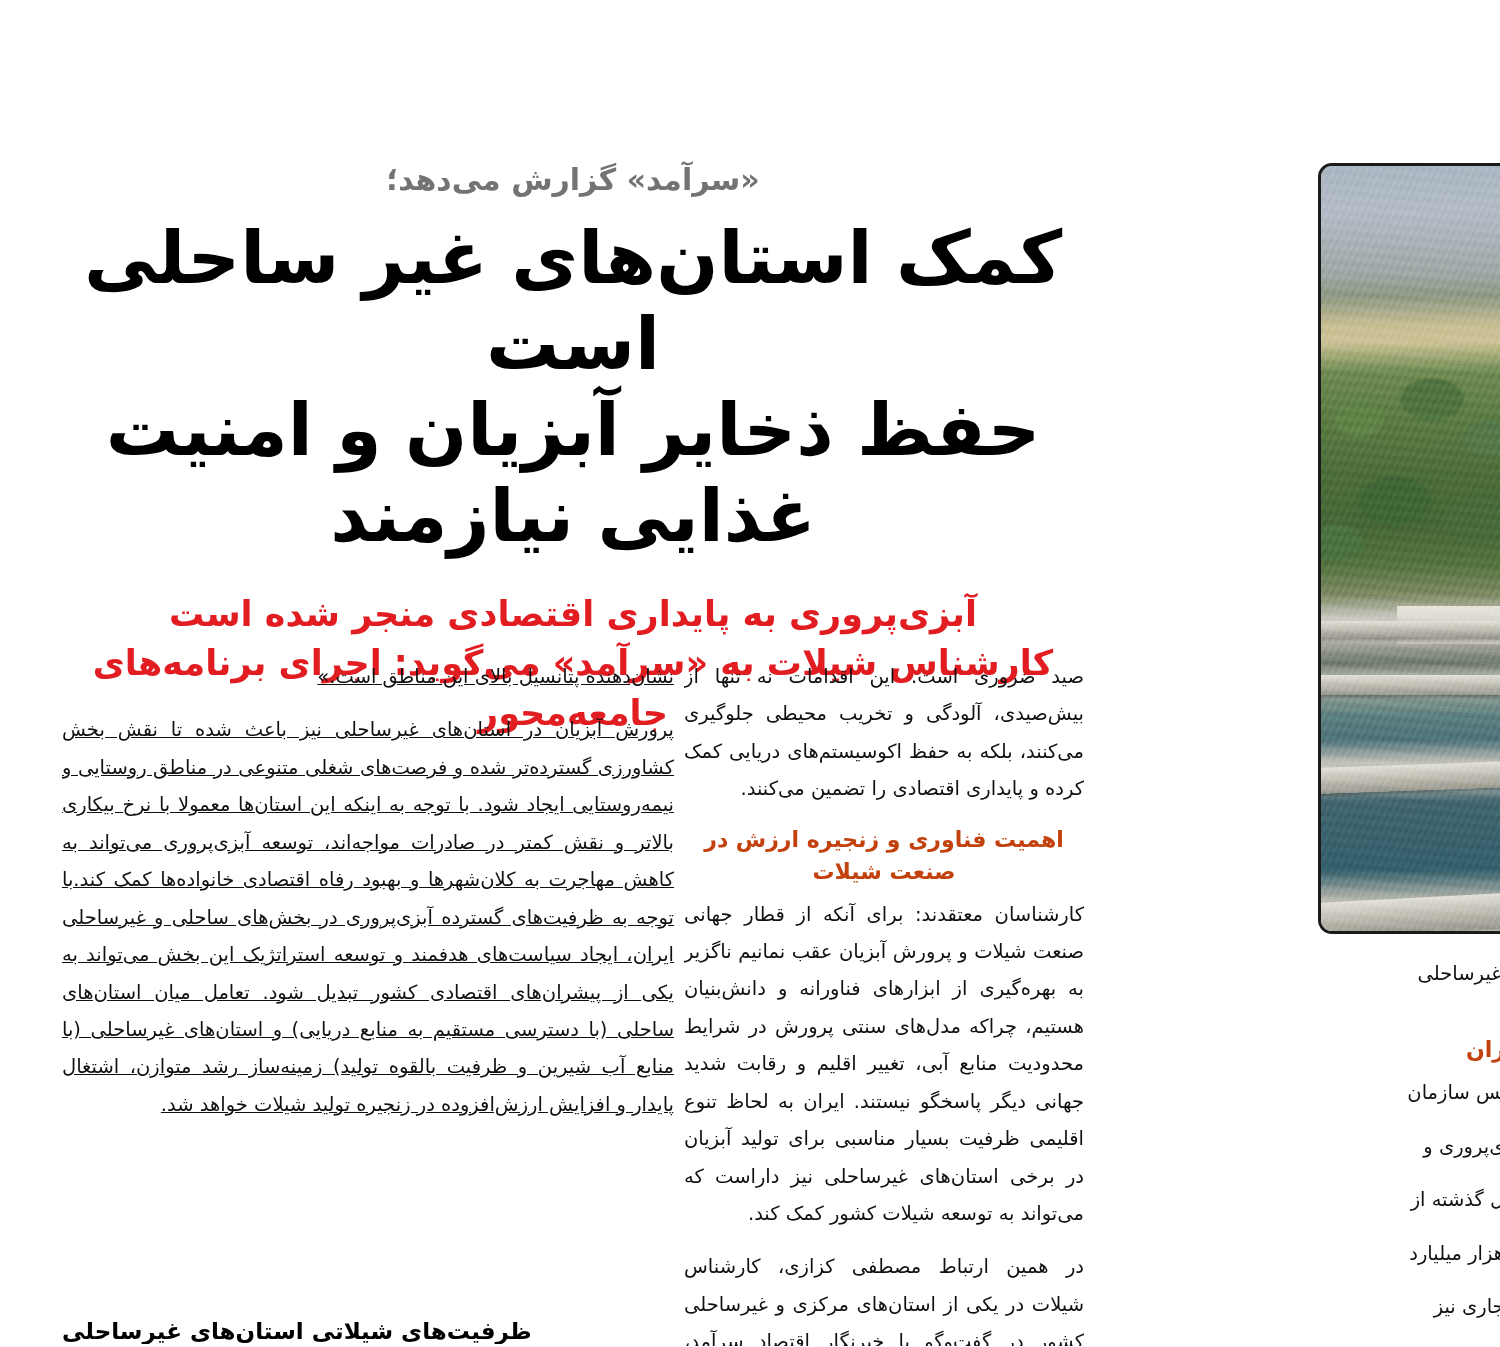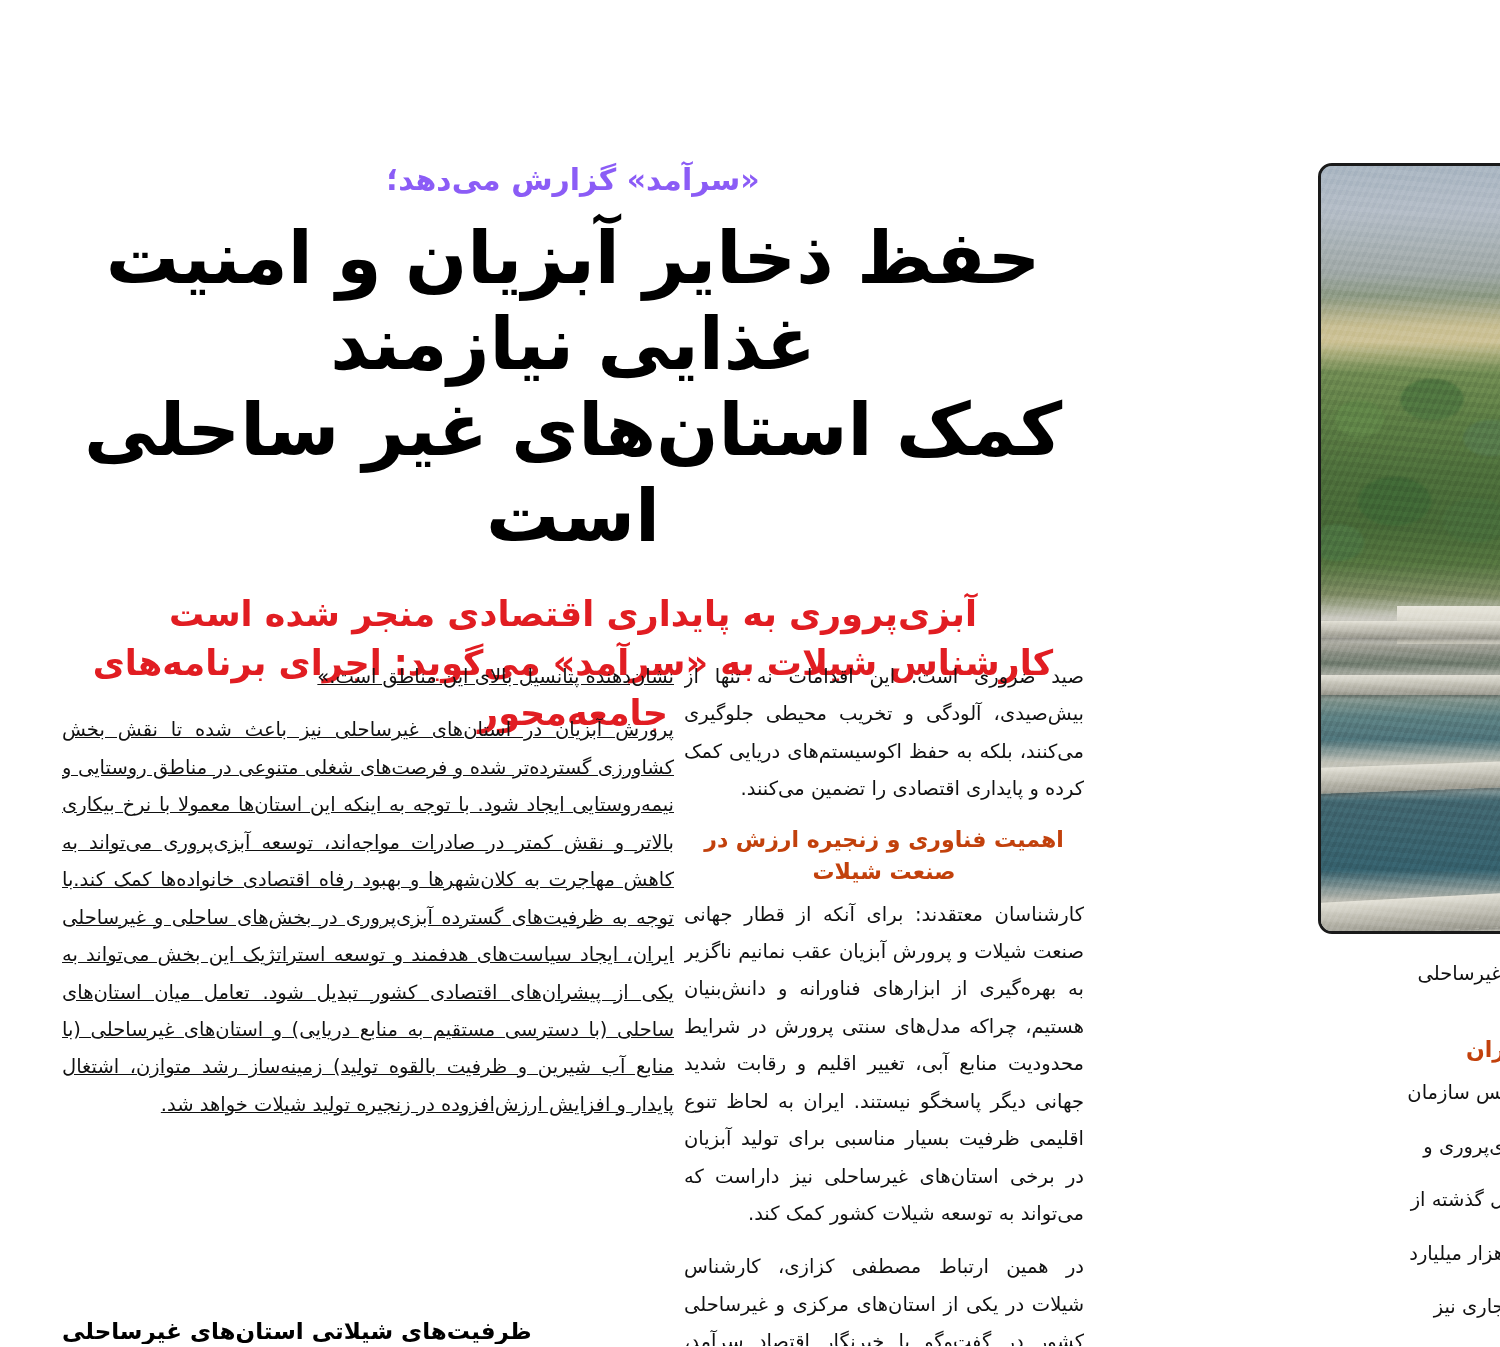--- a/index.html
+++ b/index.html
@@ -113,21 +113,21 @@
   .headline-col {
     position: absolute;
     left: 58px;
     top: 160px;
     width: 1030px;
     text-align: center;
   }
   .kicker {
     font-size: 30px;
     font-weight: 700;
-    color: #8b5cf6;
+    color: #737373;
     letter-spacing: 0;
     margin: 0 0 16px 0;
     line-height: 1.3;
   }
   .headline {
     font-size: 73px;
     font-weight: 900;
     line-height: 1.18;
     color: #000000;
     margin: 0;
@@ -219,22 +219,22 @@
       <div class="photo-band" style="top:66.5%;height:2.6%;"></div>
       <div class="photo-band" style="top:78.2%;height:3.4%;transform:rotate(-2deg);"></div>
       <div class="photo-band" style="top:95.5%;height:4.5%;transform:rotate(-3deg);"></div>
       <div class="photo-tex"></div>
     </div>
   </div>
 
   <div class="headline-col">
     <div class="kicker">«سرآمد» گزارش می‌دهد؛</div>
     <h1 class="headline">
+      <span class="hl-line">کمک استان‌های غیر ساحلی است</span>
       <span class="hl-line">حفظ ذخایر آبزیان و امنیت غذایی نیازمند</span>
-      <span class="hl-line">کمک استان‌های غیر ساحلی است</span>
     </h1>
     <div class="subhead">
       <span class="sh-line">آبزی‌پروری به پایداری اقتصادی منجر شده است</span>
       <span class="sh-line">کارشناس شیلات به «سرآمد» می‌گوید: اجرای برنامه‌های جامعه‌محور</span>
     </div>
   </div>
 
   <div class="col col-right">
     <p>نشان‌دهنده پتانسیل بالای این مناطق است.»</p>
     <p>پرورش آبزیان در استان‌های غیرساحلی نیز باعث شده تا نقش بخش کشاورزی گسترده‌تر شده و فرصت‌های شغلی متنوعی در مناطق روستایی و نیمه‌روستایی ایجاد شود. با توجه به اینکه این استان‌ها معمولا با نرخ بیکاری بالاتر و نقش کمتر در صادرات مواجه‌اند، توسعه آبزی‌پروری می‌تواند به کاهش مهاجرت به کلان‌شهرها و بهبود رفاه اقتصادی خانواده‌ها کمک کند.با توجه به ظرفیت‌های گسترده آبزی‌پروری در بخش‌های ساحلی و غیرساحلی ایران، ایجاد سیاست‌های هدفمند و توسعه استراتژیک این بخش می‌تواند به یکی از پیشران‌های اقتصادی کشور تبدیل شود. تعامل میان استان‌های ساحلی (با دسترسی مستقیم به منابع دریایی) و استان‌های غیرساحلی (با منابع آب شیرین و ظرفیت بالقوه تولید) زمینه‌ساز رشد متوازن، اشتغال پایدار و افزایش ارزش‌افزوده در زنجیره تولید شیلات خواهد شد.</p>

